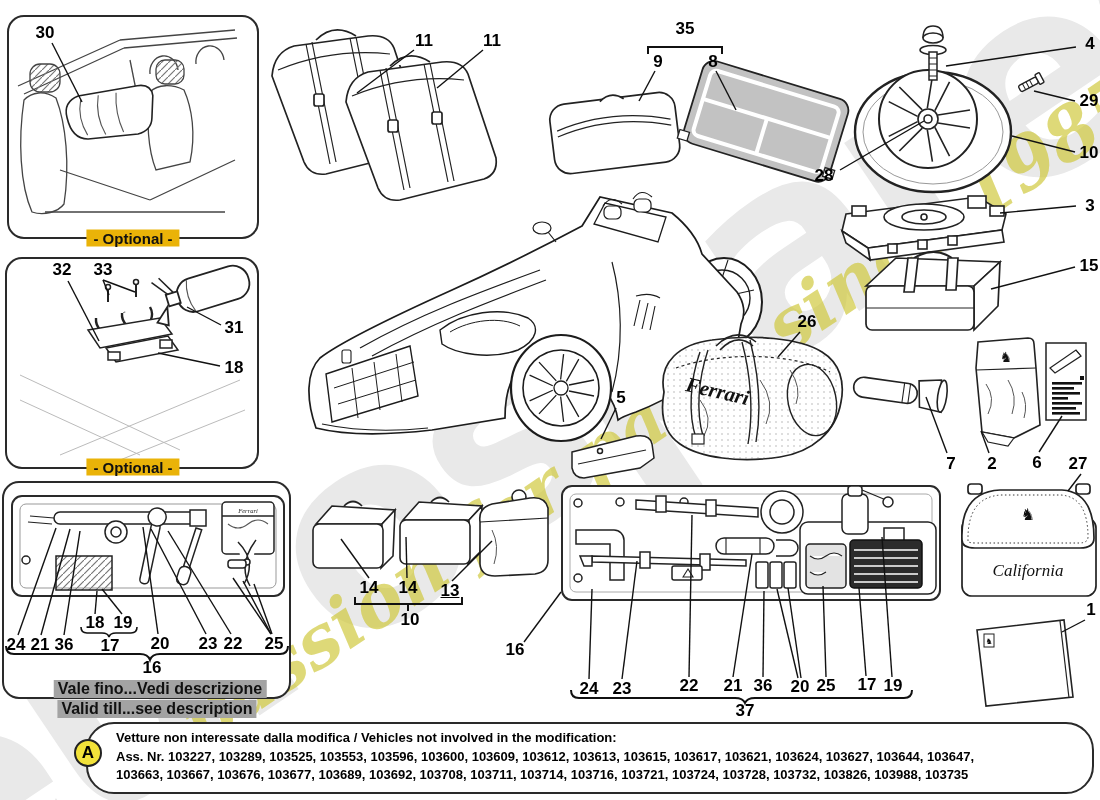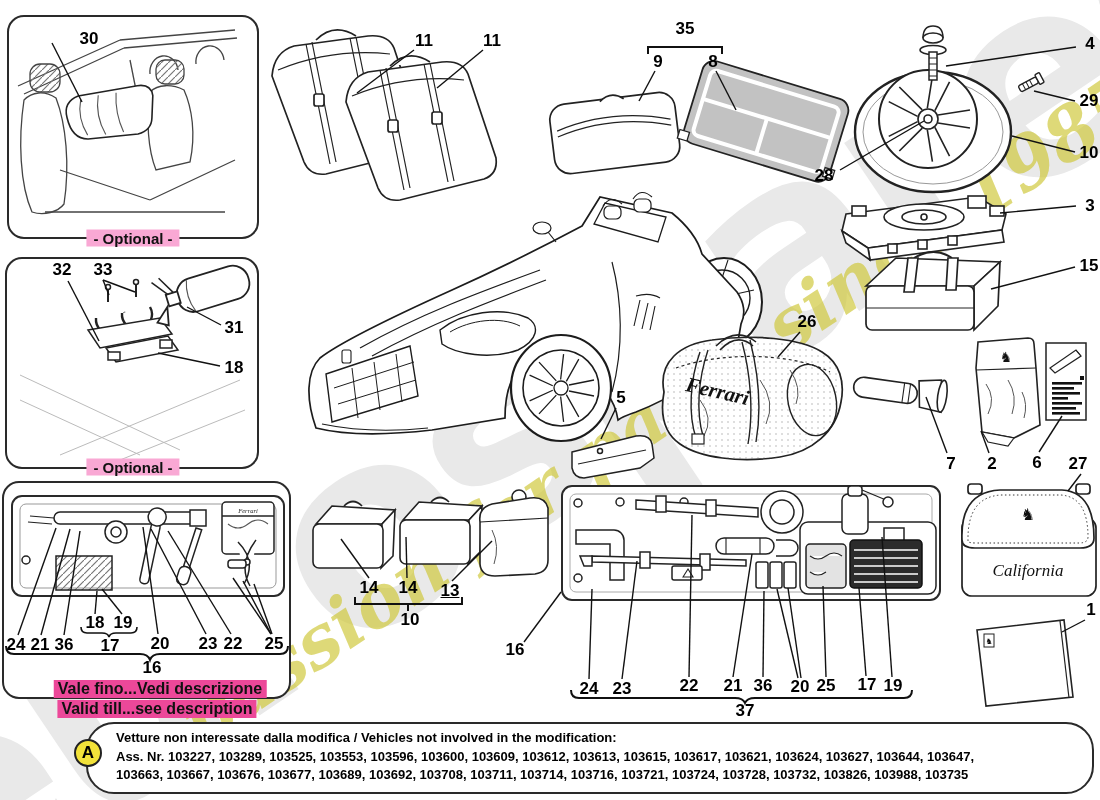--- a/index.html
+++ b/index.html
@@ -7,24 +7,24 @@
          font-family:"Liberation Sans",sans-serif;}
   .wm{position:absolute;white-space:nowrap;pointer-events:none;z-index:1;}
   .wm-brand{left:560px;top:400px;transform:translate(-50%,-50%) rotate(-34deg);
             font:800 270px "DejaVu Sans",sans-serif;letter-spacing:-10px;color:#e9e9e9;}
   .wm-tagline{left:630px;top:430px;transform:translate(-50%,-50%) rotate(-34deg);
               font:bold italic 72px "DejaVu Serif",serif;color:rgba(205,198,50,0.66);}
   svg.art{position:absolute;left:0;top:0;z-index:2;}
   .callout{position:absolute;transform:translate(-50%,-50%);
            font:bold 17px "Liberation Sans",sans-serif;color:#000;z-index:4;}
   .optional-label{position:absolute;transform:translate(-50%,-50%);
-           font:bold 15px "Liberation Sans",sans-serif;color:#111;background:#f9a8d4;
+           font:bold 15px "Liberation Sans",sans-serif;color:#111;background:#eab308;
            padding:0 7px;z-index:4;}
   .tray-note{position:absolute;transform:translate(-50%,-50%);
-           font:bold 16px "Liberation Sans",sans-serif;color:#111;background:#ec4899;
+           font:bold 16px "Liberation Sans",sans-serif;color:#111;background:#a3a3a3;
            padding:0 4px;z-index:4;white-space:nowrap;}
   .warning-box{position:absolute;left:86px;top:722px;width:1004px;height:68px;
            border:2.5px solid #2a2a2a;border-radius:28px;background:#fff;z-index:3;}
   .warning-badge{position:absolute;left:-14px;top:15px;width:24px;height:24px;border-radius:50%;
            background:#f2e23a;border:2.5px solid #222;color:#000;z-index:5;
            font:bold 17px "Liberation Sans",sans-serif;text-align:center;line-height:24px;}
   .warning-text{position:absolute;left:28px;top:5px;width:966px;z-index:4;
            font:bold 13px "Liberation Sans",sans-serif;color:#000;line-height:18.5px;white-space:nowrap;}
 </style>
 </head>
@@ -444,21 +444,21 @@
     <g stroke="#111" stroke-width="2" fill="none">
       <path d="M648,54 v-7 h74 v7"></path>
       <path d="M355,597 L355,604 L462,604 L462,597 M408,604 L408,611"></path>
       <path d="M6,646 Q6,654 14,654 L140,654 Q148,654 150,660 Q152,654 160,654 L280,654 Q288,654 288,646"></path>
       <path d="M81,627 Q81,633 87,633 L102,633 Q108,633 109,637 Q110,633 116,633 L131,633 Q137,633 137,627" stroke-width="1.6"></path>
       <path d="M571,690 Q571,698 579,698 L735,698 Q743,698 745,703 Q747,698 755,698 L904,698 Q912,698 912,690"></path>
     </g>
   </svg>
 
   <div id="callouts">
-      <div class="callout" style="left: 45px; top: 39px; margin-left: 44px;">30</div>
+      <div class="callout" style="left: 45px; top: 33px;">30</div>
       <div class="callout" style="left: 424px; top: 41px;">11</div>
       <div class="callout" style="left: 492px; top: 41px;">11</div>
       <div class="callout" style="left: 685px; top: 29px;">35</div>
       <div class="callout" style="left: 658px; top: 62px;">9</div>
       <div class="callout" style="left: 713px; top: 62px;">8</div>
       <div class="callout" style="left: 1090px; top: 44px;">4</div>
       <div class="callout" style="left: 1089px; top: 101px;">29</div>
       <div class="callout" style="left: 1089px; top: 153px;">10</div>
       <div class="callout" style="left: 824px; top: 176px;">28</div>
       <div class="callout" style="left: 1090px; top: 206px;">3</div>

